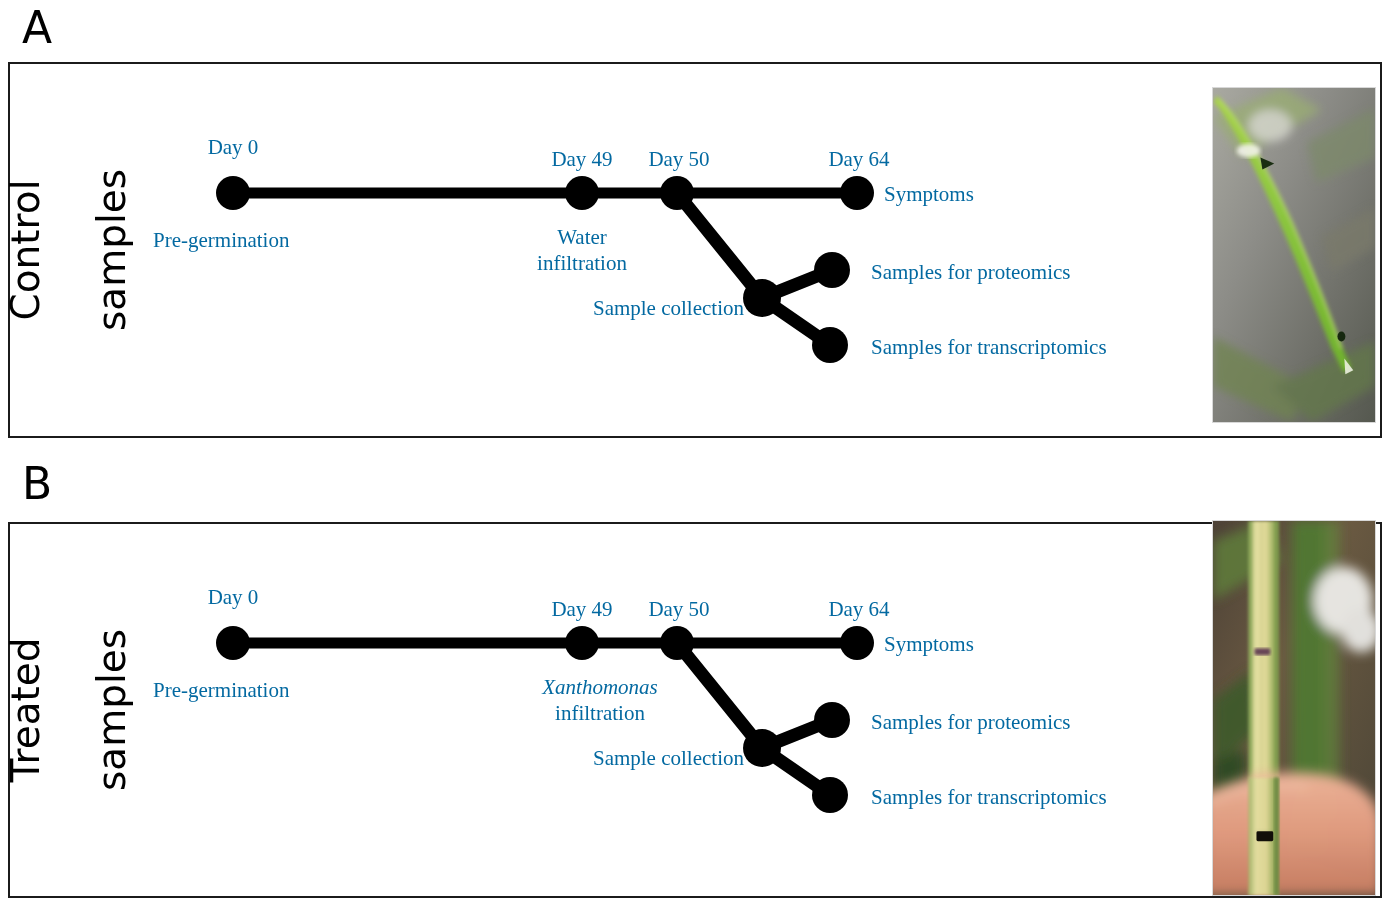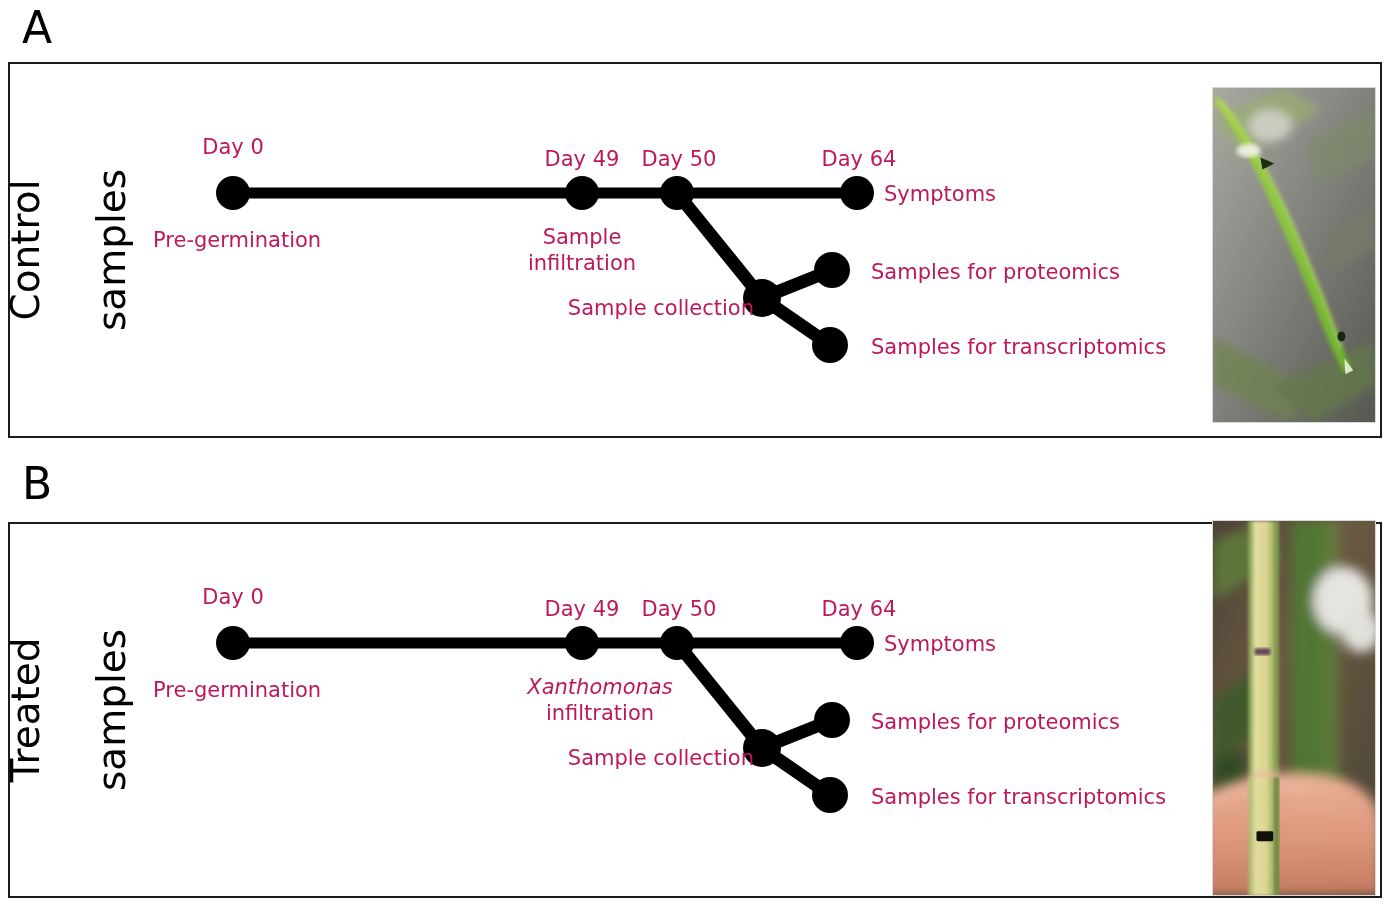--- a/index.html
+++ b/index.html
@@ -60,25 +60,26 @@
     position:absolute;
     left:0;top:0;
     width:1374px;height:372px;
   }
 
   
   .lbl{
     position:absolute;
     font-size:21px;
     line-height:25px;
-    color:#be185d;
+    color:#0369a1;
     white-space:nowrap;
+    font-family:Liberation Serif, serif;
   }
   .lbl.center{transform:translateX(-50%);}
-  .lbl.right{transform:translateX(-100%);margin-left:10px;}
+  .lbl.right{transform:translateX(-100%);}
   .lbl.two-line{white-space:normal;line-height:26px;}
   .italic{font-style:italic;margin-top:18px;}
 
   
   .photo{
     position:absolute;
     overflow:hidden;
     border:1px solid #d8d8d8;
     box-sizing:border-box;
   }
@@ -120,21 +121,21 @@
     </svg>
 
     <div class="lbl center" style="left:223px;top:71px;">Day 0</div>
     <div class="lbl center" style="left:572px;top:83px;">Day 49</div>
     <div class="lbl center" style="left:669px;top:83px;">Day 50</div>
     <div class="lbl center" style="left:849px;top:83px;">Day 64</div>
 
     <div class="lbl" style="left:143px;top:164px;">Pre-germination</div>
 
     <div class="lbl two-line center" style="left:572px;top:160px;width:140px;text-align:center;">
-      <span>Sample</span><br>
+      <span>Water</span><br>
       <span>infiltration</span>
     </div>
 
     <div class="lbl right" style="left:734px;top:232px;">Sample collection</div>
 
     <div class="lbl" style="left:874px;top:118px;">Symptoms</div>
     <div class="lbl" style="left:861px;top:196px;">Samples for proteomics</div>
     <div class="lbl" style="left:861px;top:271px;">Samples for transcriptomics</div>
 
     <div class="photo" id="photo-a">

